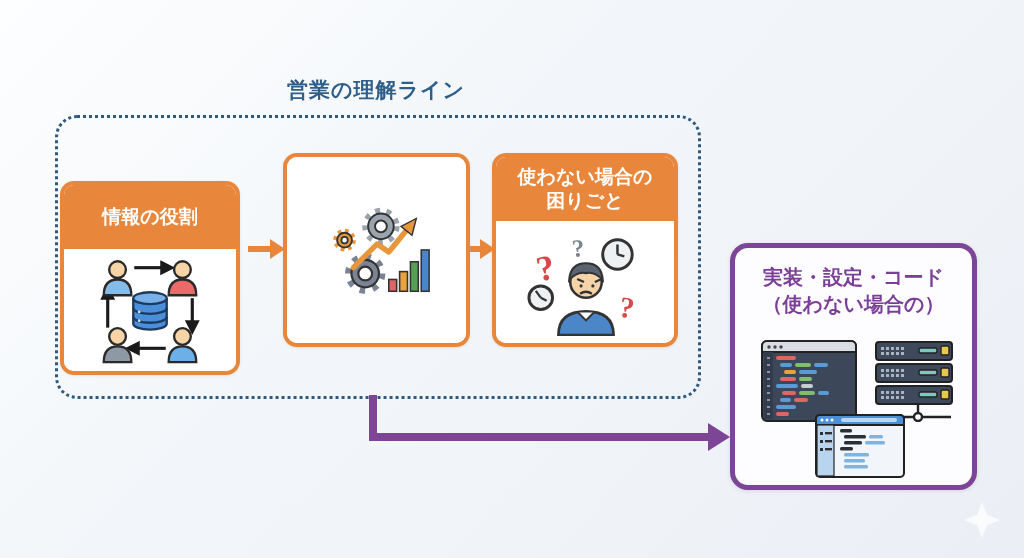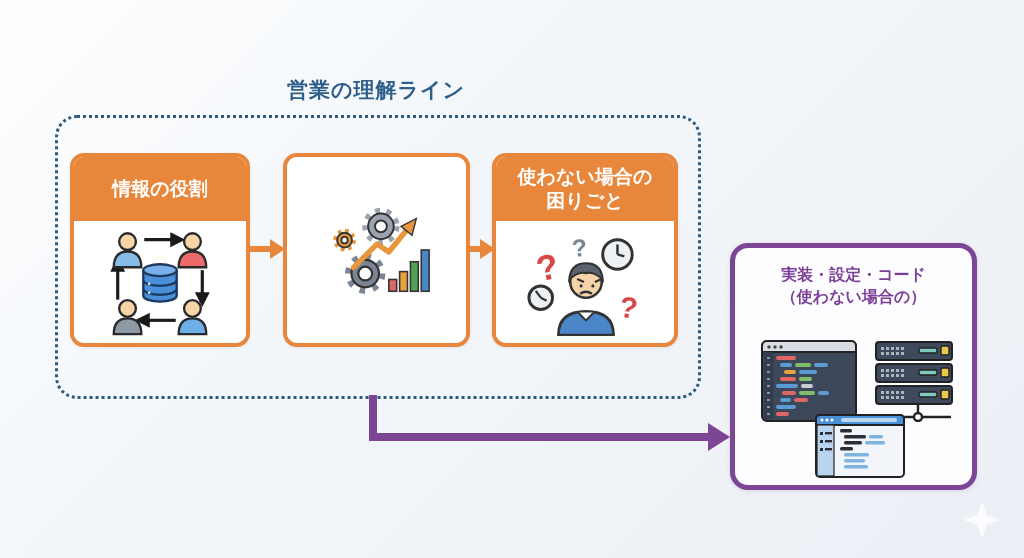--- a/index.html
+++ b/index.html
@@ -1,56 +1,57 @@
 <!DOCTYPE html>
 <html><head>
 <meta charset="utf-8">
 <style>
   html,body{margin:0;padding:0;}
   body{font-family:"Liberation Sans","DejaVu Sans",sans-serif;}
   .canvas{
     position:relative;width:1024px;height:558px;overflow:hidden;
     background:linear-gradient(135deg,#fdfeff 0%,#f4f7fa 35%,#ebeff5 100%);
+    font-family:Liberation Serif, serif;
   }
   
   .group-title{
     position:absolute;left:287px;top:76px;width:400px;
     font-size:21px;font-weight:bold;color:#2e5f8a;letter-spacing:1px;
   }
   
   .group-border{
     position:absolute;left:55px;top:115px;width:640px;height:278px;
     border:3px dotted #2d5a7d;border-radius:22px;
   }
   
   .card{
     position:absolute;top:153px;height:194px;box-sizing:border-box;
     border:4px solid #e8873b;border-radius:14px;background:#fff;
     display:flex;flex-direction:column;overflow:hidden;
     box-shadow:0 1px 3px rgba(80,90,110,.12);
   }
-  .card1{left:70px;width:180px;}
+  .card1{left:60px;width:180px;margin-top:28px;}
   .card2{left:283px;width:187px;}
   .card3{left:492px;width:186px;}
   .card-header{
     background:#e8873b;color:#fff;font-weight:bold;font-size:19px;
     height:64px;flex:0 0 64px;display:flex;flex-direction:column;
     align-items:center;justify-content:center;line-height:1.25;text-align:center;
   }
   .card-body{flex:1;display:flex;align-items:center;justify-content:center;background:#fff;}
   
   .card-arrow{position:absolute;top:236px;}
   
   .eng-box{
     position:absolute;left:730px;top:243px;width:247px;height:247px;box-sizing:border-box;
     border:5px solid #7d4596;border-radius:18px;background:#fdfdff;
     box-shadow:0 1px 4px rgba(80,60,110,.15);
   }
   .eng-title{
-    margin-top:16px;text-align:center;font-weight:bold;font-size:16px;
+    margin-top:16px;text-align:center;font-weight:bold;font-size:20px;
     color:#7b3f98;line-height:1.35;
   }
   .eng-icons{position:absolute;left:0;top:84px;width:100%;height:160px;}
   .icon-abs{position:absolute;}
   .overlay-svg{position:absolute;left:0;top:0;pointer-events:none;}
   .sparkle{position:absolute;left:962px;top:500px;opacity:.8;}
 </style>
 </head>
 <body>
 

